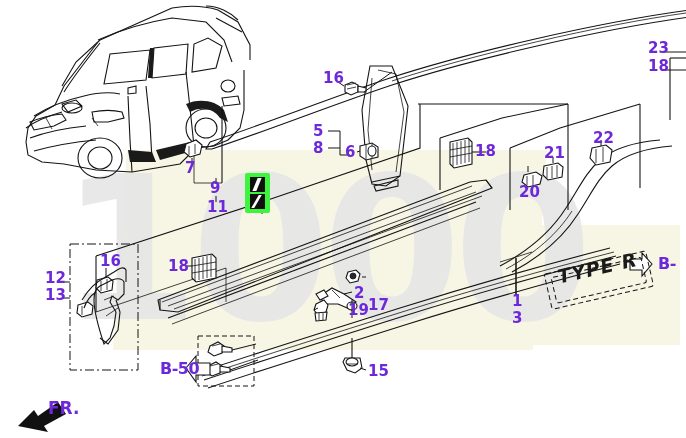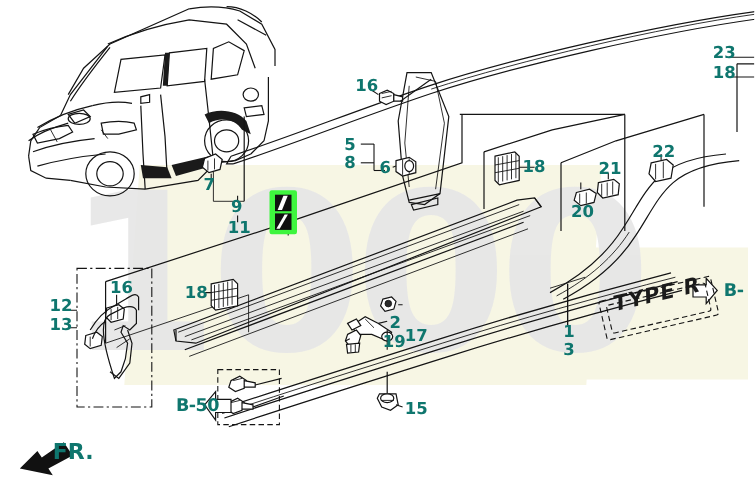--- a/index.html
+++ b/index.html
@@ -48,31 +48,31 @@
     left: 0; top: 0;
     z-index: 2;
   }
   
   .lbl {
     position: absolute;
     z-index: 6;
     font-family: "DejaVu Sans", sans-serif;
     font-weight: bold;
     font-size: 15px;
-    color: #0f766e;
+    color: #6d28d9;
     line-height: 1;
     white-space: nowrap;
     user-select: none;
   }
   .lbl.ref {
     font-size: 16px;
     letter-spacing: -0.5px;
   }
   .lbl.fr {
-    font-size: 20px;
+    font-size: 17px;
     letter-spacing: 0px;
   }
   
   .highlight-box {
     position: absolute;
     z-index: 5;
     background: #3ef53e;
     border-radius: 2px;
     display: flex;
     flex-direction: column;

